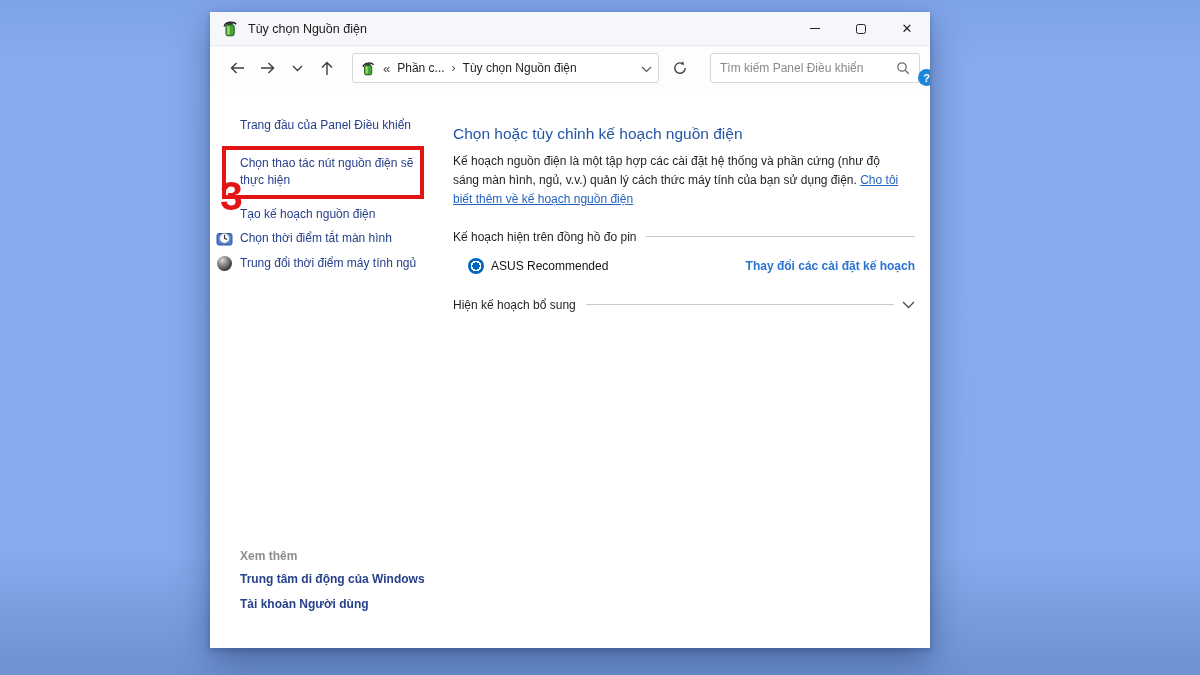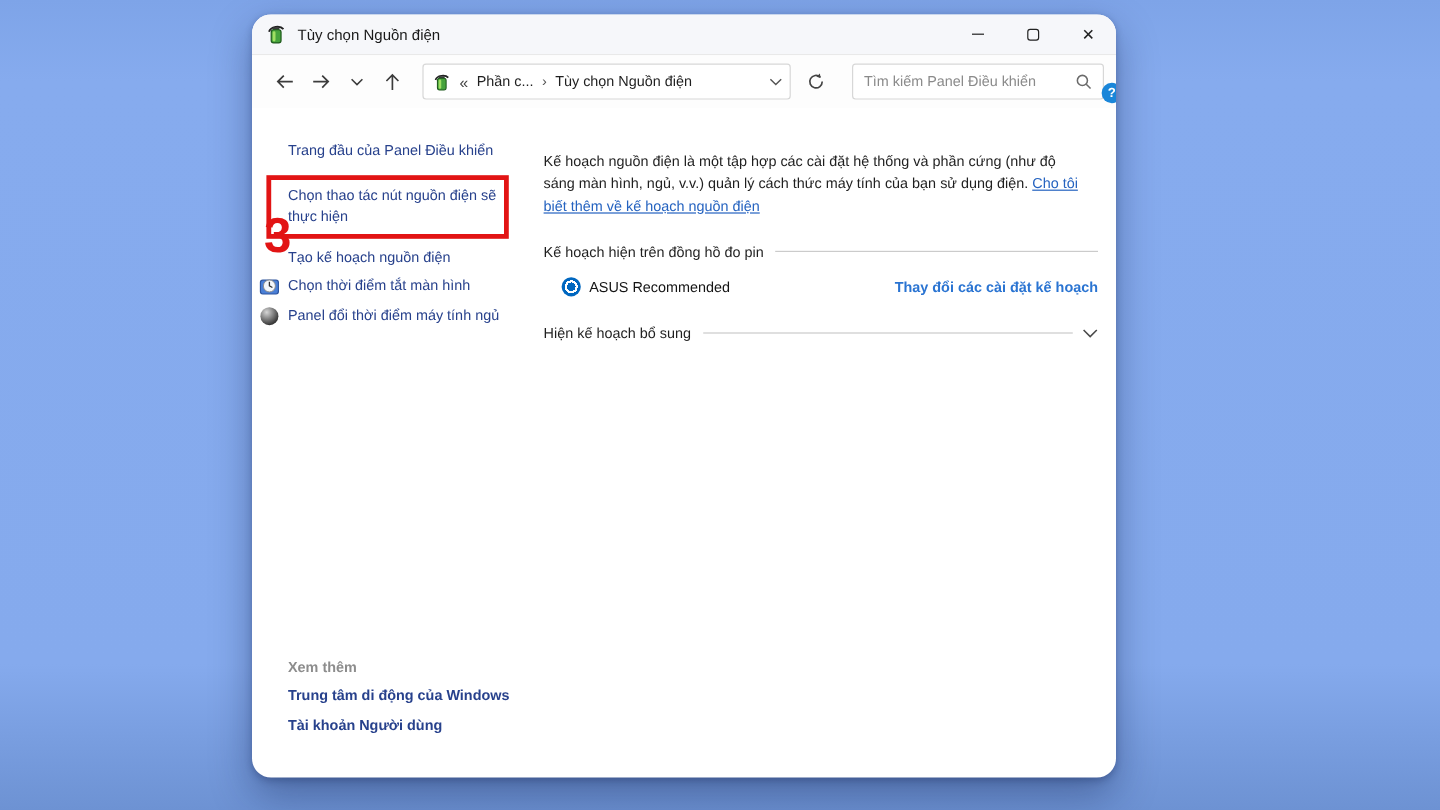--- a/index.html
+++ b/index.html
@@ -5,21 +5,21 @@
   * { margin:0; padding:0; box-sizing:border-box; }
   html,body { width:1200px; height:675px; overflow:hidden; }
   body {
     font-family: "Liberation Sans","DejaVu Sans",sans-serif;
     background: linear-gradient(180deg,#7ea4e8 0%,#86abee 10%,#85aaed 82%,#6d92d3 100%);
     position: relative;
     color:#1f1f1f;
   }
   .window {
     position:absolute; left:210px; top:12px; width:720px; height:636px;
-    background:#fff; border-radius:16px;
+    background:#fff; border-radius:0;
     box-shadow:0 14px 34px rgba(10,25,70,.38), 0 2px 6px rgba(10,25,70,.25);
     overflow:hidden;
   }
   
   .titlebar {
     height:34px; background:#f6f7fa; display:flex; align-items:center;
     padding-left:12px; border-bottom:1px solid #e9e9e9;
   }
   .titlebar .app-icon { width:17px; height:17px; margin-right:9px; flex:0 0 auto; }
   .titlebar .title { font-size:12.5px; color:#191919; }
@@ -208,33 +208,34 @@
             <path d="M8.5 4.8 V8.3 L11 9.6" fill="none" stroke="#333" stroke-width="1.1"></path>
           </svg>
         </span>
         <span>Chọn thời điểm tắt màn hình</span>
       </div>
 
       <div class="s-item mt8">
         <span class="ico">
             <span class="sphere"></span>
           </span>
-        <span>Panel đổi thời điểm máy tính ngủ</span>
+        <span>Trung đổi thời điểm máy tính ngủ</span>
       </div>
 
       <div class="see-also">
         <div class="hdr">Xem thêm</div>
         <span class="s-link">Trung tâm di động của Windows</span>
         <span class="s-link">Tài khoản Người dùng</span>
       </div>
     </div>
 
     <div class="main">
       <button class="help-btn">?</button>
 
+      <h1 class="page-title">Chọn hoặc tùy chỉnh kế hoạch nguồn điện</h1>
 
       <p class="intro"><span>Kế hoạch nguồn điện là một tập hợp các cài đặt hệ thống và phần cứng (như độ sáng màn hình, ngủ, v.v.) quản lý cách thức máy tính của bạn sử dụng điện. </span><span class="link">Cho tôi biết thêm về kế hoạch nguồn điện</span></p>
 
       <div class="section-row">
         <span class="lbl">Kế hoạch hiện trên đồng hồ đo pin</span>
         <span class="rule"></span>
       </div>
 
       <div class="plan-row">
         <span class="radio"></span>

